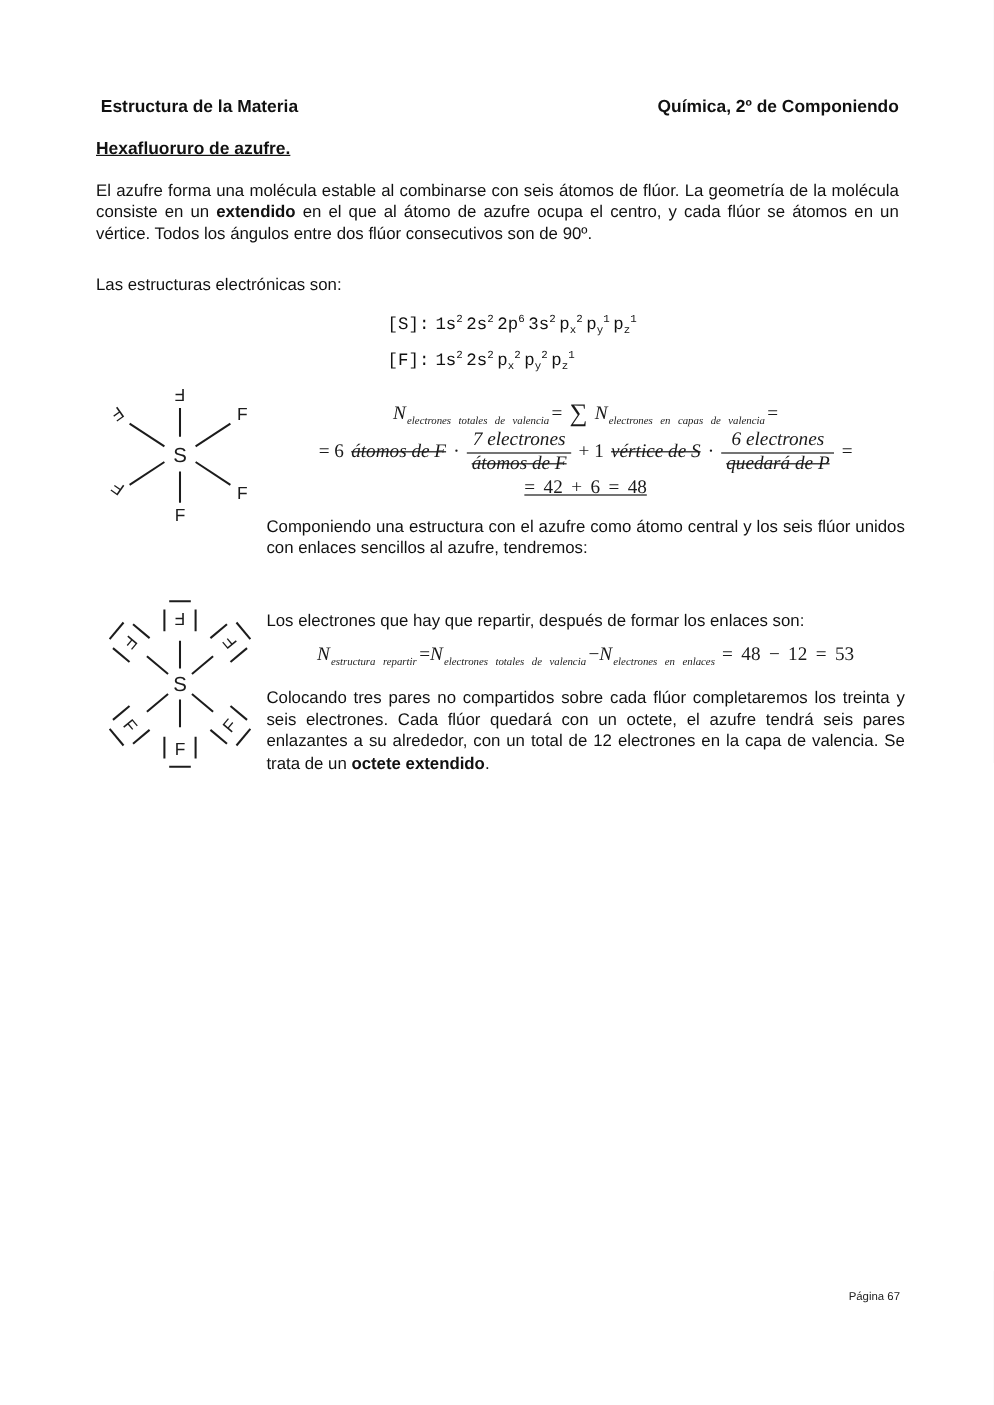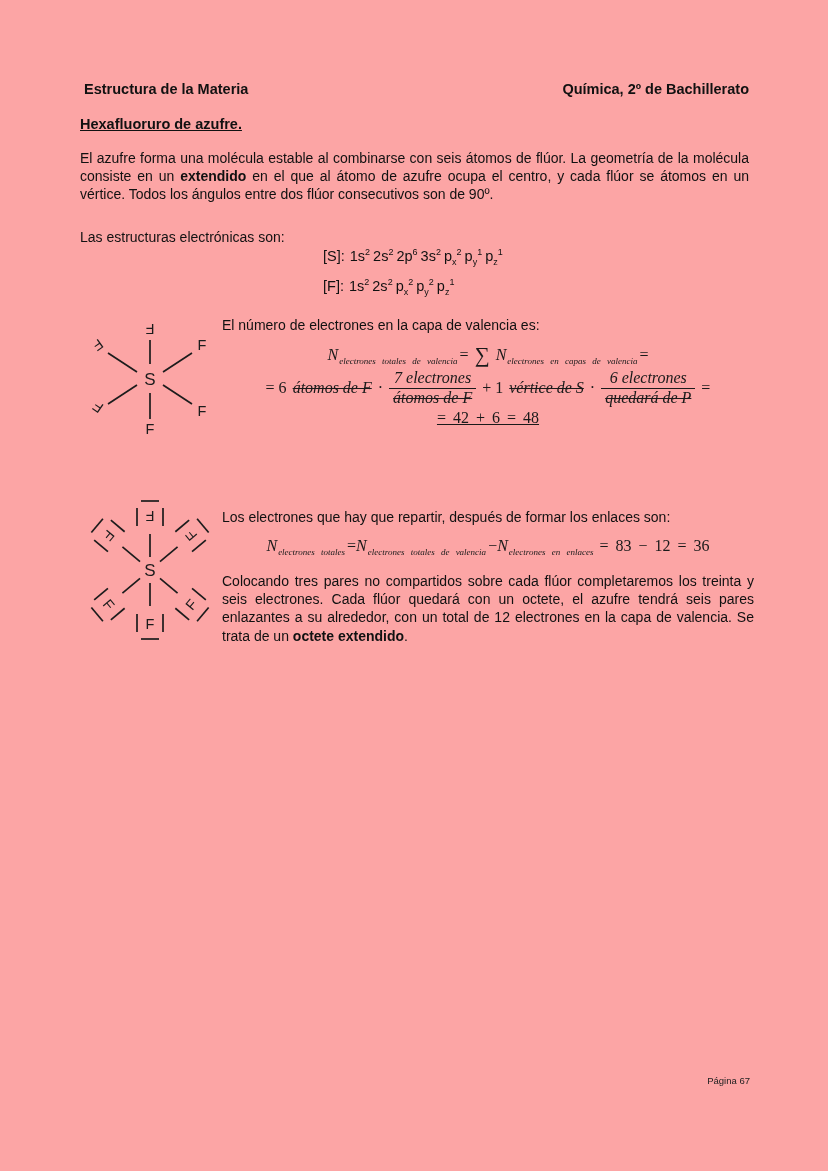--- a/index.html
+++ b/index.html
@@ -1,73 +1,73 @@
 <!DOCTYPE html>
 <html><head>
 <meta charset="utf-8">
 <style>
   html,body { margin:0; padding:0; }
   body { background:#e8e8e8; }
   .page {
     position:relative; width:828px; height:1171px; margin:0 auto;
-    background:#fca5a5; font-family:"Liberation Sans", sans-serif; color:#111;
+    background:#ffffff; font-family:"Liberation Sans", sans-serif; color:#111;
     overflow:hidden;
   }
   .abs { position:absolute; }
   p { margin:0; }
   .bold { font-weight:bold; }
   .body-text { font-size:14px; line-height:18.2px; }
   .justify { text-align:justify; }
 
   .header-left  { left:84px; top:81px; font-size:14.5px; }
   .header-right { right:79px; top:81px; font-size:14.5px; }
   .doc-title    { left:80px; top:116px; font-size:14.5px;text-decoration:underline; }
   .intro        { left:80px; top:149px; width:669px; }
   .ec-lead      { left:80px; top:228px; }
 
-  .configs      { left:323px; top:242px; font-size:14.5px; line-height:20px; }
+  .configs      { left:323px; top:256px; font-size:14.5px; line-height:20px;font-family:Liberation Mono, monospace; }
   .configs sup  { font-size:9px; }
   .configs sub  { font-size:9px; }
   .ec-prefix    { margin-right:5px; }
   .ec-term      { margin-right:3px; white-space:nowrap; }
 
   .mol1 { left:80px;  top:308px; }
   .mol2 { left:70px;  top:484px; }
   .mol-s { font-family:"Liberation Sans",sans-serif; font-size:17px; fill:#1c1c1c; }
   .mol-f { font-family:"Liberation Sans",sans-serif; font-size:14.5px; fill:#1c1c1c; }
 
   .valence-lead  { left:222px; top:316px; width:532px; }
   .repartir-lead { left:222px; top:508px; width:532px; }
   .componiendo   { left:222px; top:429px; width:532px; }
   .colocando     { left:222px; top:572px; width:532px; }
 
   .math { font-family:"Liberation Serif", serif; font-style:italic; font-size:16px; color:#1a1a1a; }
   .msub { font-size:9px; word-spacing:4px; padding-left:1px; padding-right:2px; position:relative; top:4px; }
   .mup  { font-style:normal; }
   .sigma { font-style:normal; font-size:21px; position:relative; top:2px; padding:0 2px; }
   .struck { text-decoration:line-through; }
-  .formula1 { left:222px; top:341px; width:532px; text-align:center; }
+  .formula1 { left:222px; top:330px; width:532px; text-align:center; }
   .f-line1 { margin-bottom:1px; }
   .f-line2 { display:flex; justify-content:center; align-items:center; gap:6px; height:42px; }
   .f-line3 { margin-top:0px; font-style:normal; word-spacing:3px;text-decoration:underline; }
   .frac { display:inline-block; text-align:center; line-height:1.15; vertical-align:middle; }
   .frac .num { display:block; border-bottom:1.2px solid #1a1a1a; padding:0 4px 1px 4px; }
   .frac .den { display:block; padding:0 4px; }
   .formula2 { left:222px; top:537px; width:532px; text-align:center; }
   .formula2 .mup { word-spacing:3px; }
 
   .footer { right:78px; top:1075px; font-size:9.5px; color:#222; }
 </style>
 </head>
 <body>
 
 <div class="page">
 
   <div class="abs header-left bold">Estructura de la Materia</div>
-  <div class="abs header-right bold">Química, 2º de Bachillerato</div>
+  <div class="abs header-right bold">Química, 2º de Componiendo</div>
 
   <div class="abs doc-title bold">Hexafluoruro de azufre.</div>
 
   <p class="abs intro body-text justify"><span>El azufre forma una molécula estable al combinarse con seis átomos de flúor. La geometría de la molécula consiste en un </span><b>extendido</b><span> en el que al átomo de azufre ocupa el centro, y cada flúor se átomos en un vértice. Todos los ángulos entre dos flúor consecutivos son de 90º.</span></p>
 
   <div class="abs ec-lead body-text">Las estructuras electrónicas son:</div>
 
   <div class="abs configs">
     <div><span class="ec-prefix">[S]:</span><span class="ec-term"><span>1s</span><sub></sub><sup>2</sup></span><span class="ec-term"><span>2s</span><sub></sub><sup>2</sup></span><span class="ec-term"><span>2p</span><sub></sub><sup>6</sup></span><span class="ec-term"><span>3s</span><sub></sub><sup>2</sup></span><span class="ec-term"><span>p</span><sub>x</sub><sup>2</sup></span><span class="ec-term"><span>p</span><sub>y</sub><sup>1</sup></span><span class="ec-term"><span>p</span><sub>z</sub><sup>1</sup></span></div>
     <div><span class="ec-prefix">[F]:</span><span class="ec-term"><span>1s</span><sub></sub><sup>2</sup></span><span class="ec-term"><span>2s</span><sub></sub><sup>2</sup></span><span class="ec-term"><span>p</span><sub>x</sub><sup>2</sup></span><span class="ec-term"><span>p</span><sub>y</sub><sup>2</sup></span><span class="ec-term"><span>p</span><sub>z</sub><sup>1</sup></span></div>
@@ -84,21 +84,20 @@
     </g>
     <text class="mol-s" x="70" y="77" text-anchor="middle">S</text>
     <text class="mol-f" x="70" y="26" text-anchor="middle" transform="rotate(180 70 21)">F</text>
     <text class="mol-f" x="18" y="42" text-anchor="middle" transform="rotate(145 18 37)">F</text>
     <text class="mol-f" x="122" y="42" text-anchor="middle">F</text>
     <text class="mol-f" x="18" y="104" text-anchor="middle" transform="rotate(215 18 99)">F</text>
     <text class="mol-f" x="122" y="108" text-anchor="middle">F</text>
     <text class="mol-f" x="70" y="126" text-anchor="middle">F</text>
   </svg>
 
-  <div class="abs valence-lead body-text">El número de electrones en la capa de valencia es:</div>
 
   <div class="abs formula1 math">
     <div class="f-line1"><span>N</span><span class="msub">electrones totales de valencia</span><span class="mup">=</span> <span class="sigma">∑</span> <span>N</span><span class="msub">electrones en capas de valencia</span><span class="mup">=</span></div>
     <div class="f-line2">
         <span class="mup">= 6</span>
         <span class="struck">átomos de F</span>
         <span class="mup">·</span>
         <span class="frac">
           <span class="num">7 electrones</span>
           <span class="den struck">átomos de F</span>
@@ -108,20 +107,21 @@
         <span class="mup">·</span>
         <span class="frac">
           <span class="num">6 electrones</span>
           <span class="den struck">quedará de P</span>
         </span>
         <span class="mup">=</span>
       </div>
     <div class="f-line3">= 42 + 6 = 48</div>
   </div>
 
+  <p class="abs componiendo body-text justify">Componiendo una estructura con el azufre como átomo central y los seis flúor unidos con enlaces sencillos al azufre, tendremos:</p>
 
   <svg class="abs mol2" width="160" height="172" viewBox="0 0 160 172">
     <text class="mol-s" x="80" y="92" text-anchor="middle">S</text>
     <g stroke-width="1.7">
       <g transform="rotate(0 80 86)">
         <line stroke="#1c1c1c" x1="80" y1="99" x2="80" y2="122"></line>
         <text class="mol-f" x="80" y="145" text-anchor="middle" stroke="none">F</text>
         <line stroke="#1c1c1c" x1="67" y1="130" x2="67" y2="148"></line>
         <line stroke="#1c1c1c" x1="93" y1="130" x2="93" y2="148"></line>
         <line stroke="#1c1c1c" x1="71" y1="155" x2="89" y2="155"></line>
@@ -159,19 +159,19 @@
         <text class="mol-f" x="80" y="145" text-anchor="middle" stroke="none">F</text>
         <line stroke="#1c1c1c" x1="67" y1="130" x2="67" y2="148"></line>
         <line stroke="#1c1c1c" x1="93" y1="130" x2="93" y2="148"></line>
         <line stroke="#1c1c1c" x1="71" y1="155" x2="89" y2="155"></line>
       </g>
     </g>
   </svg>
 
   <div class="abs repartir-lead body-text">Los electrones que hay que repartir, después de formar los enlaces son:</div>
 
-  <div class="abs formula2 math"><span>N</span><span class="msub">electrones totales</span><span class="mup">=</span><span>N</span><span class="msub">electrones totales de valencia</span><span class="mup">−</span><span>N</span><span class="msub">electrones en enlaces</span> <span class="mup">= 83 − 12 = 36</span></div>
+  <div class="abs formula2 math"><span>N</span><span class="msub">estructura repartir</span><span class="mup">=</span><span>N</span><span class="msub">electrones totales de valencia</span><span class="mup">−</span><span>N</span><span class="msub">electrones en enlaces</span> <span class="mup">= 48 − 12 = 53</span></div>
 
   <p class="abs colocando body-text justify"><span>Colocando tres pares no compartidos sobre cada flúor completaremos los treinta y seis electrones. Cada flúor quedará con un octete, el azufre tendrá seis pares enlazantes a su alrededor, con un total de 12 electrones en  la capa de valencia. Se trata de un </span><b>octete extendido</b><span>.</span></p>
 
   <div class="abs footer">Página 67</div>
 
 </div>
 
 </body></html>

